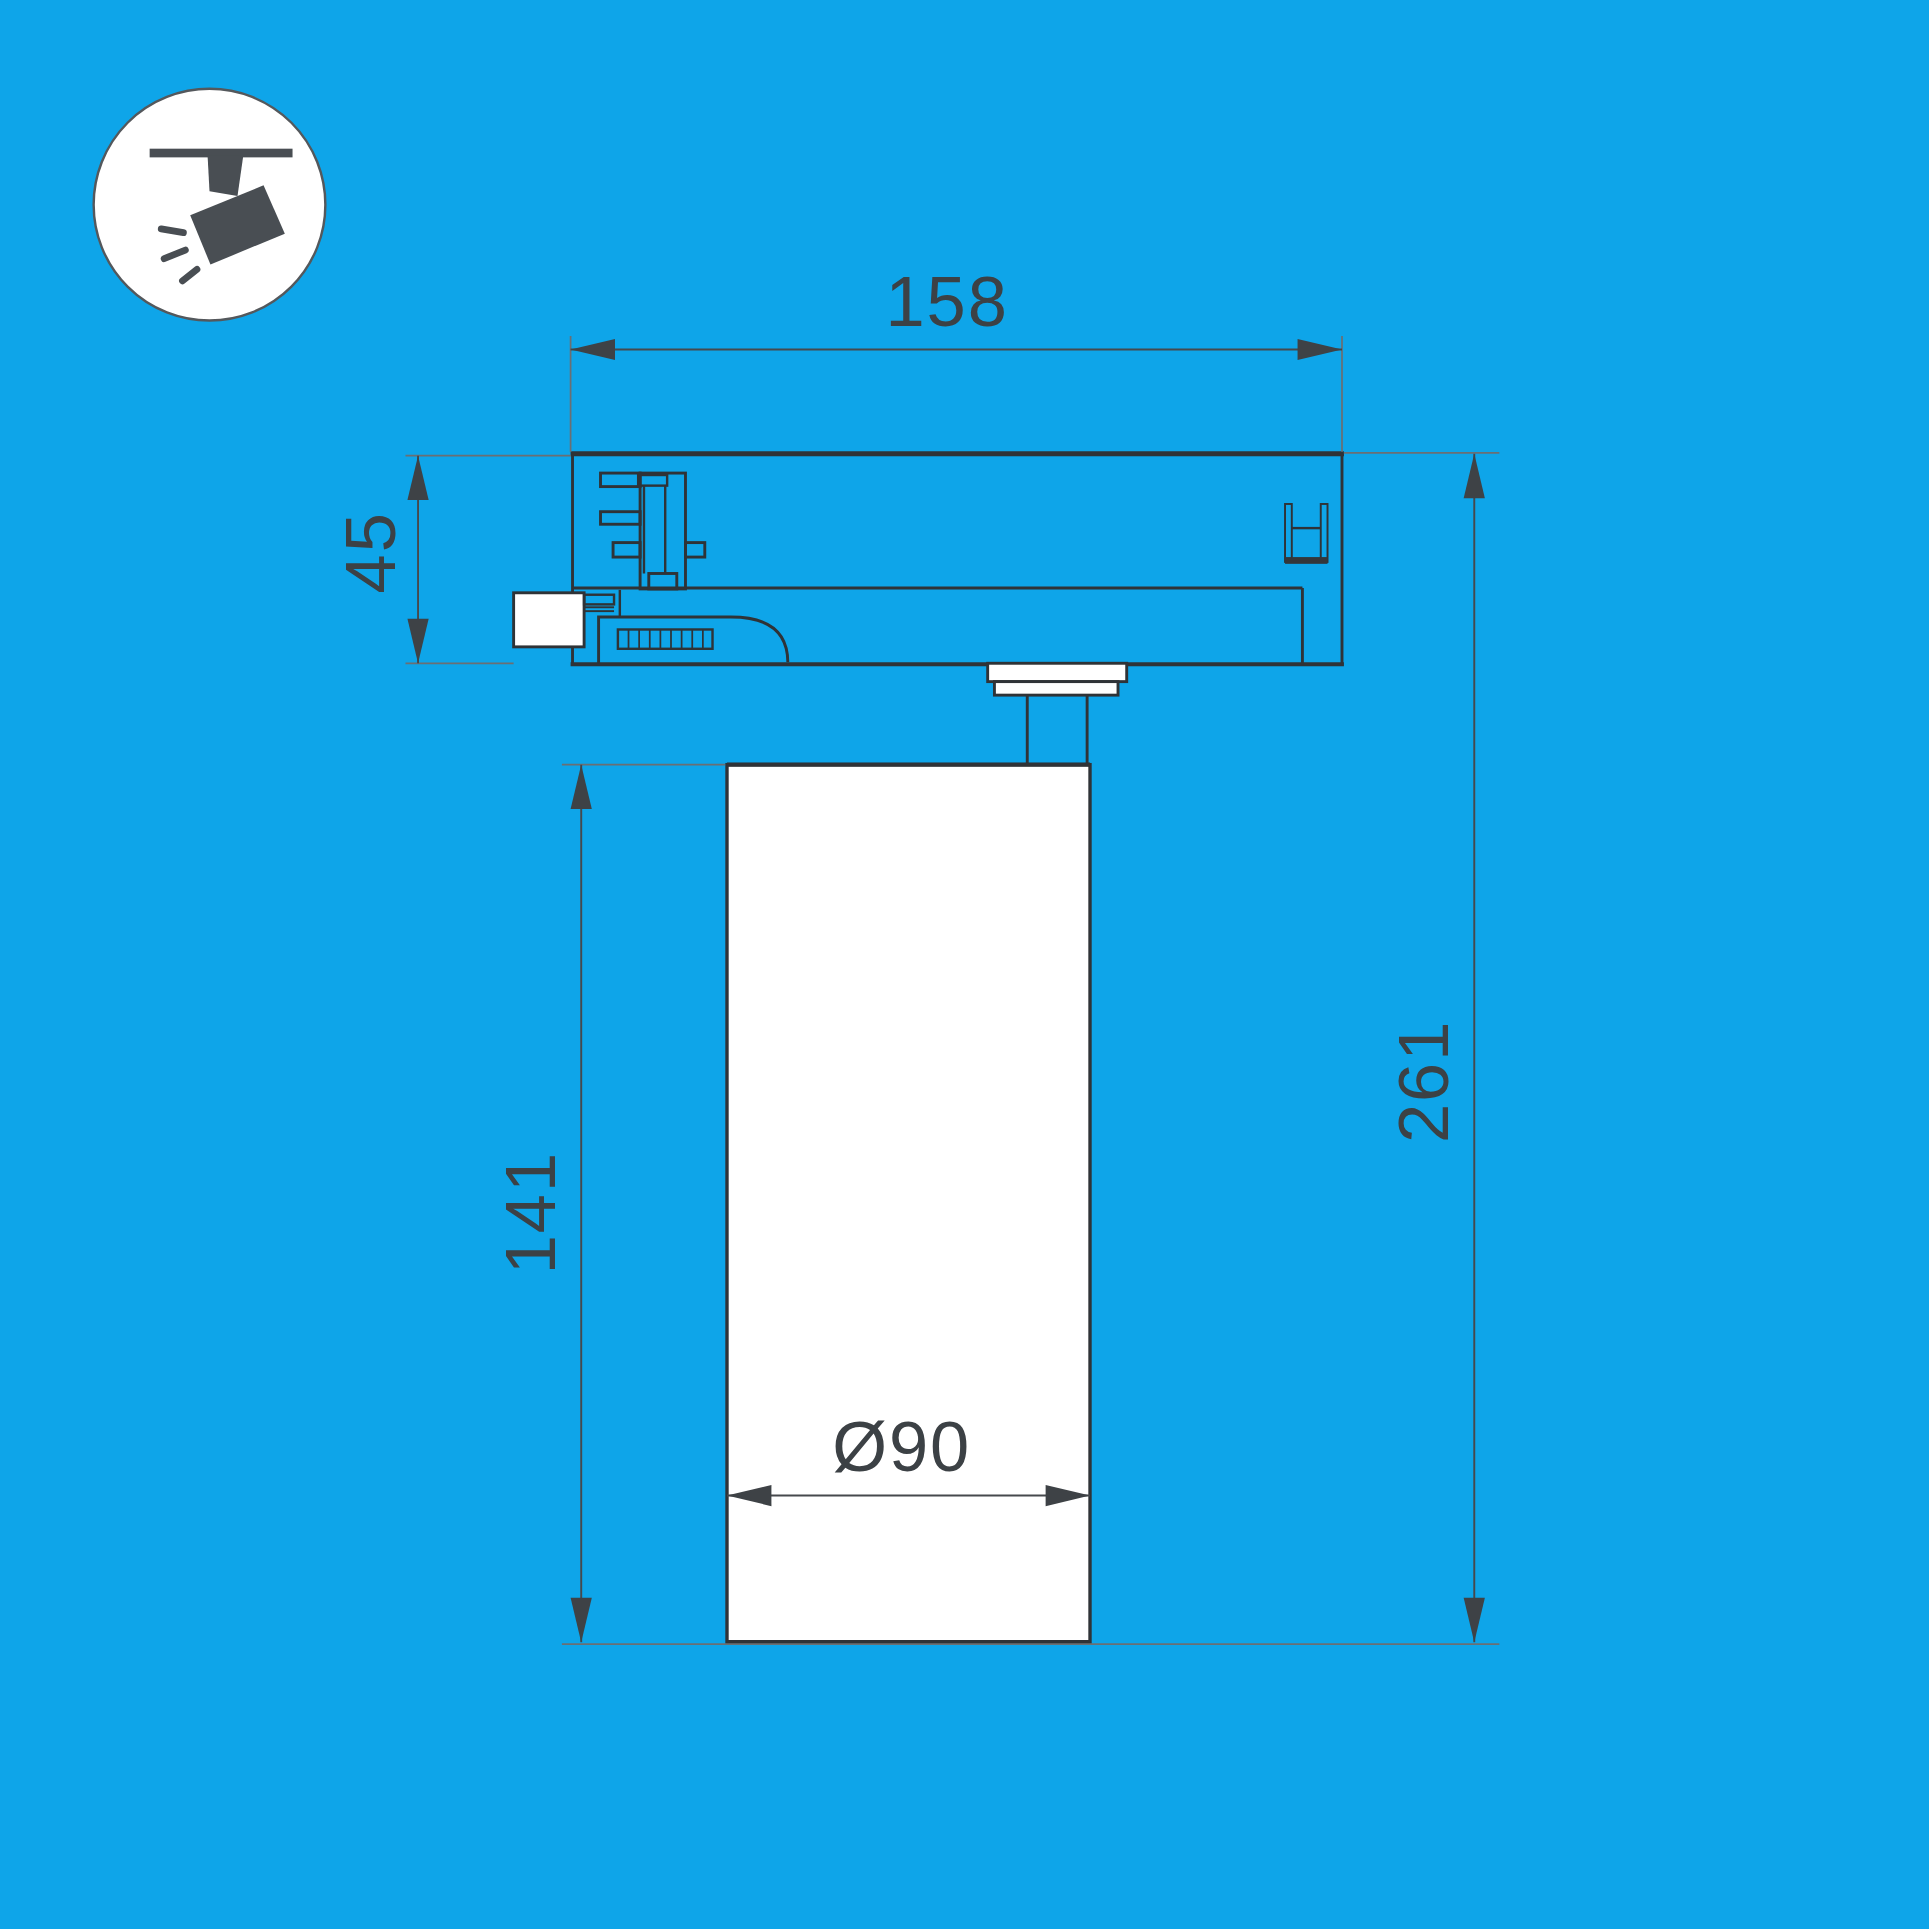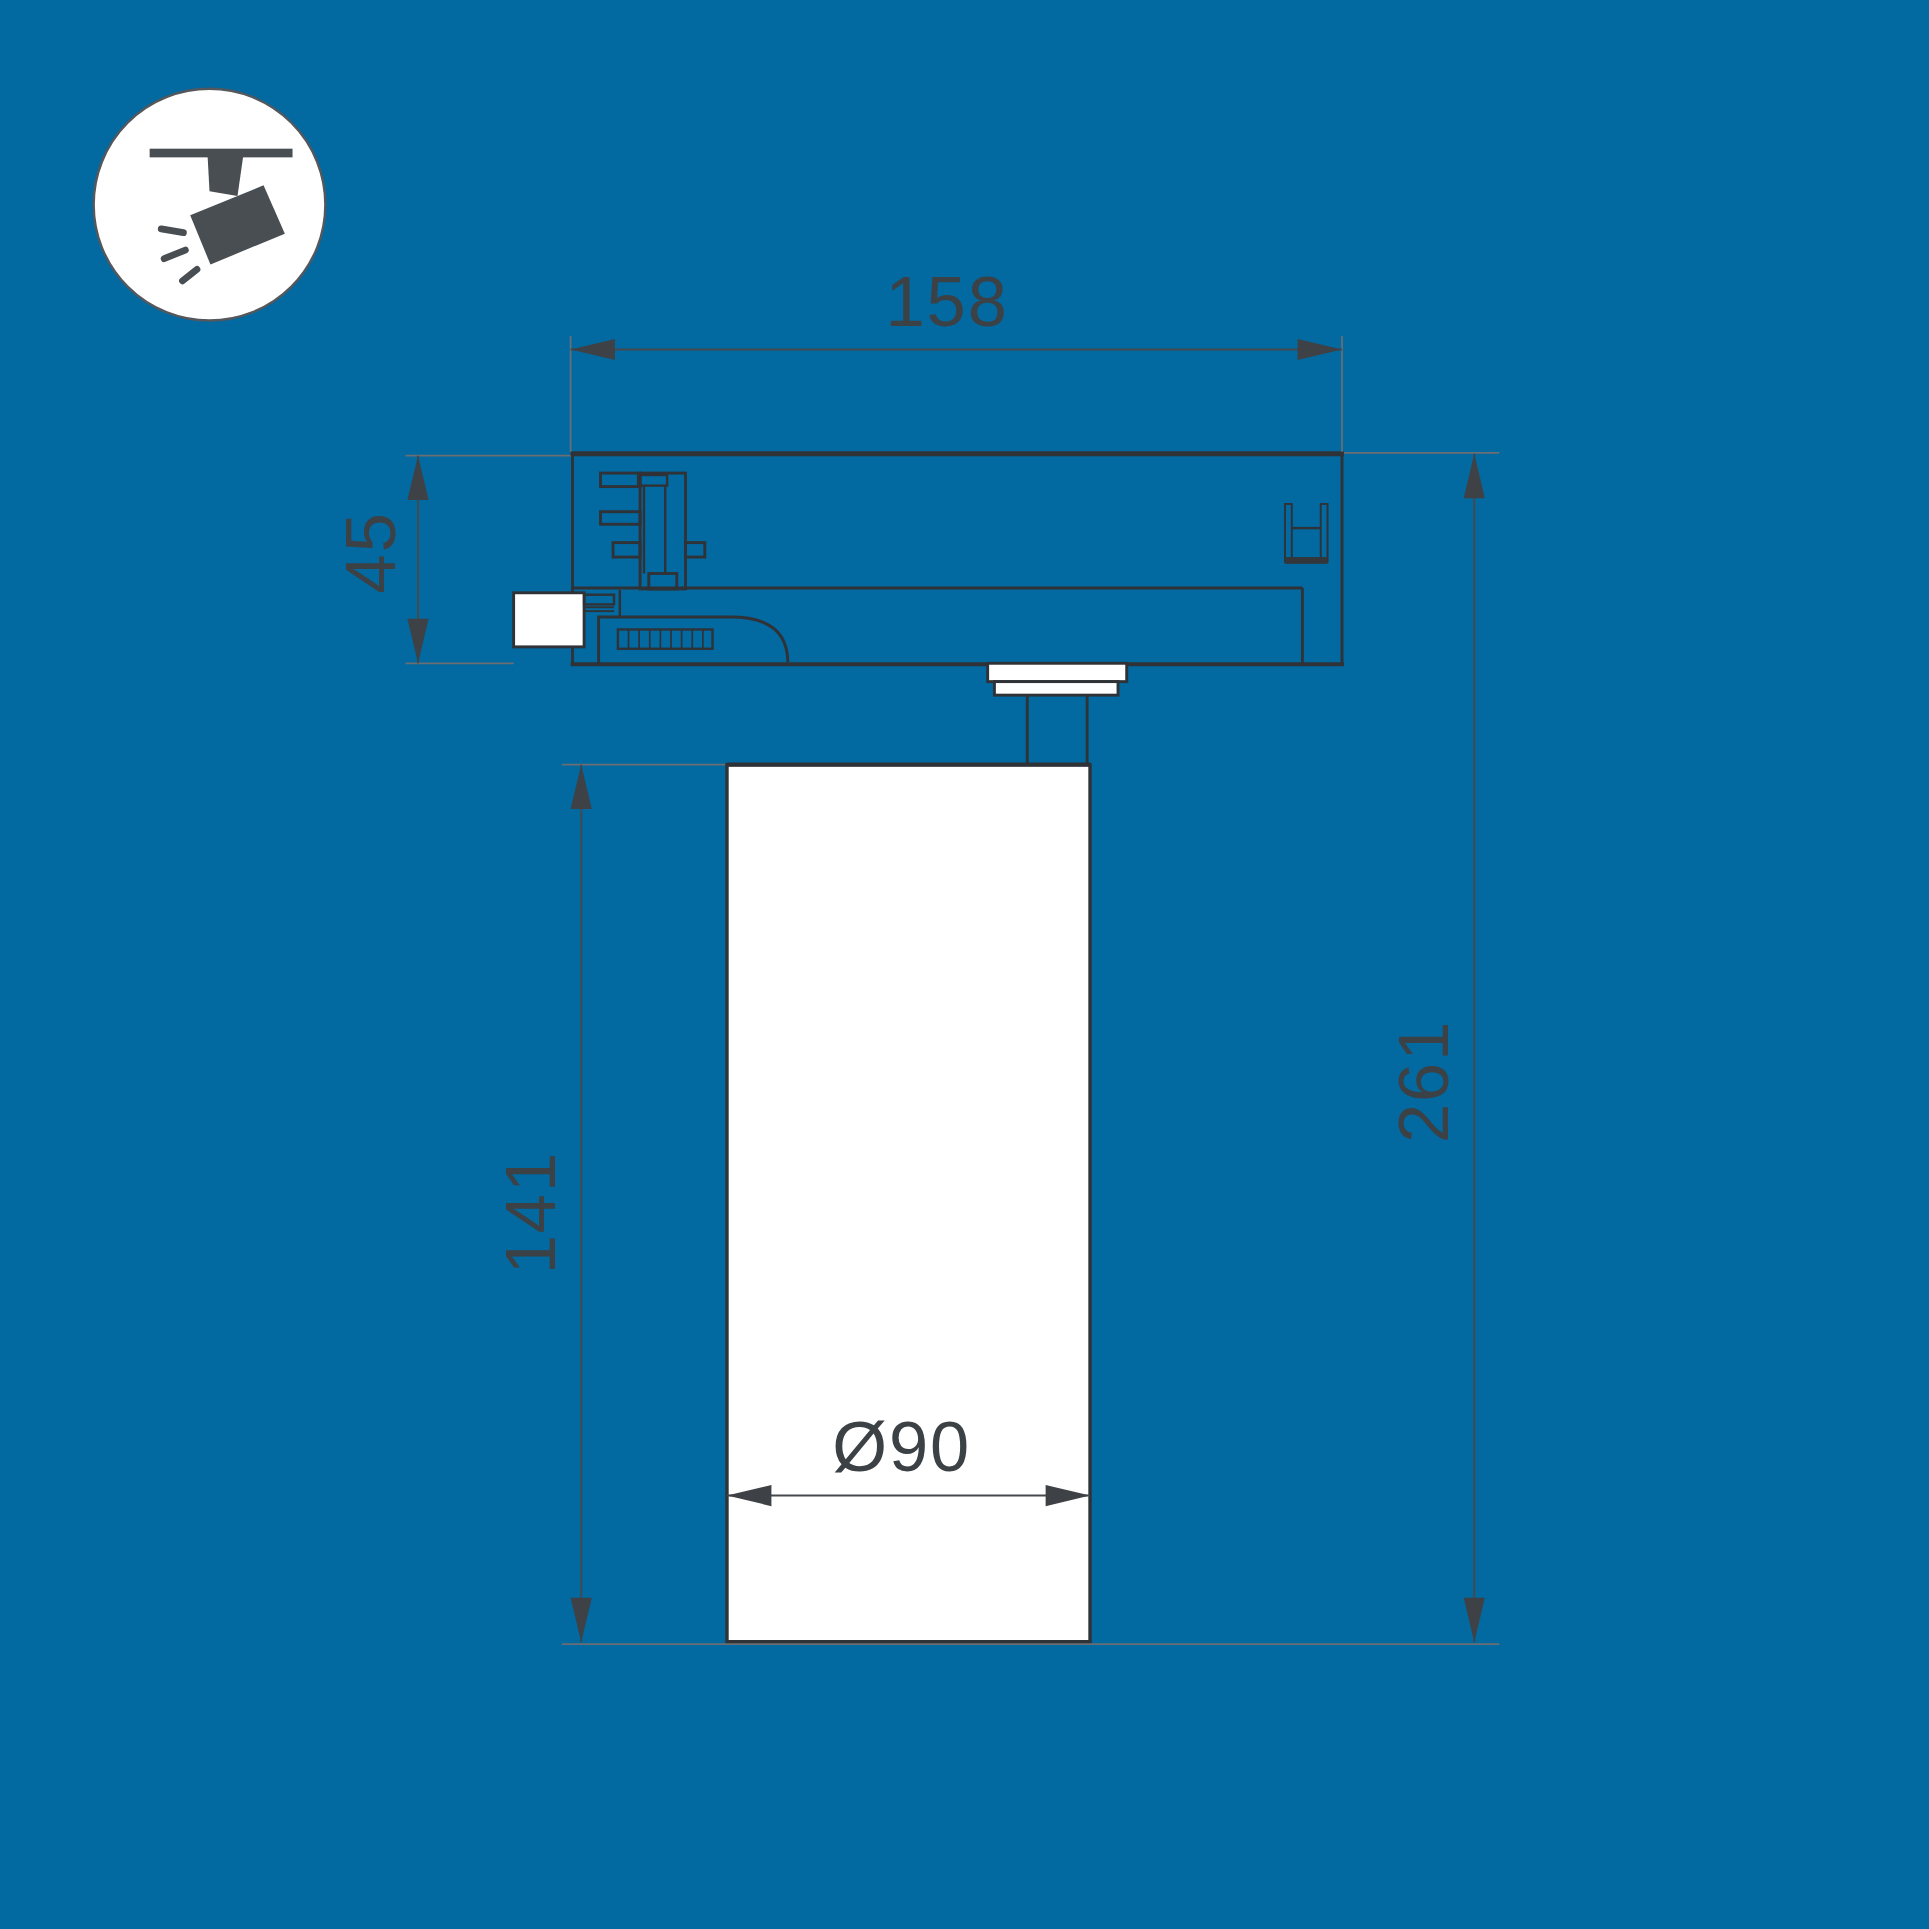--- a/index.html
+++ b/index.html
@@ -5,21 +5,21 @@
   html, body {
     margin: 0;
     padding: 0;
     background: #ffffff;
     font-family: "Liberation Sans", sans-serif;
   }
   .canvas {
     position: relative;
     width: 1929px;
     height: 1929px;
-    background: #0369a1;
+    background: #0ea5e9;
     overflow: hidden;
   }
   svg { display: block; }
   text.dim-label {
     font-family: "Liberation Sans", sans-serif;
     font-size: 73px;
     fill: #3c4145;
     letter-spacing: 2px;
   }
   .outline   { stroke: #2f3337; fill: none; }

